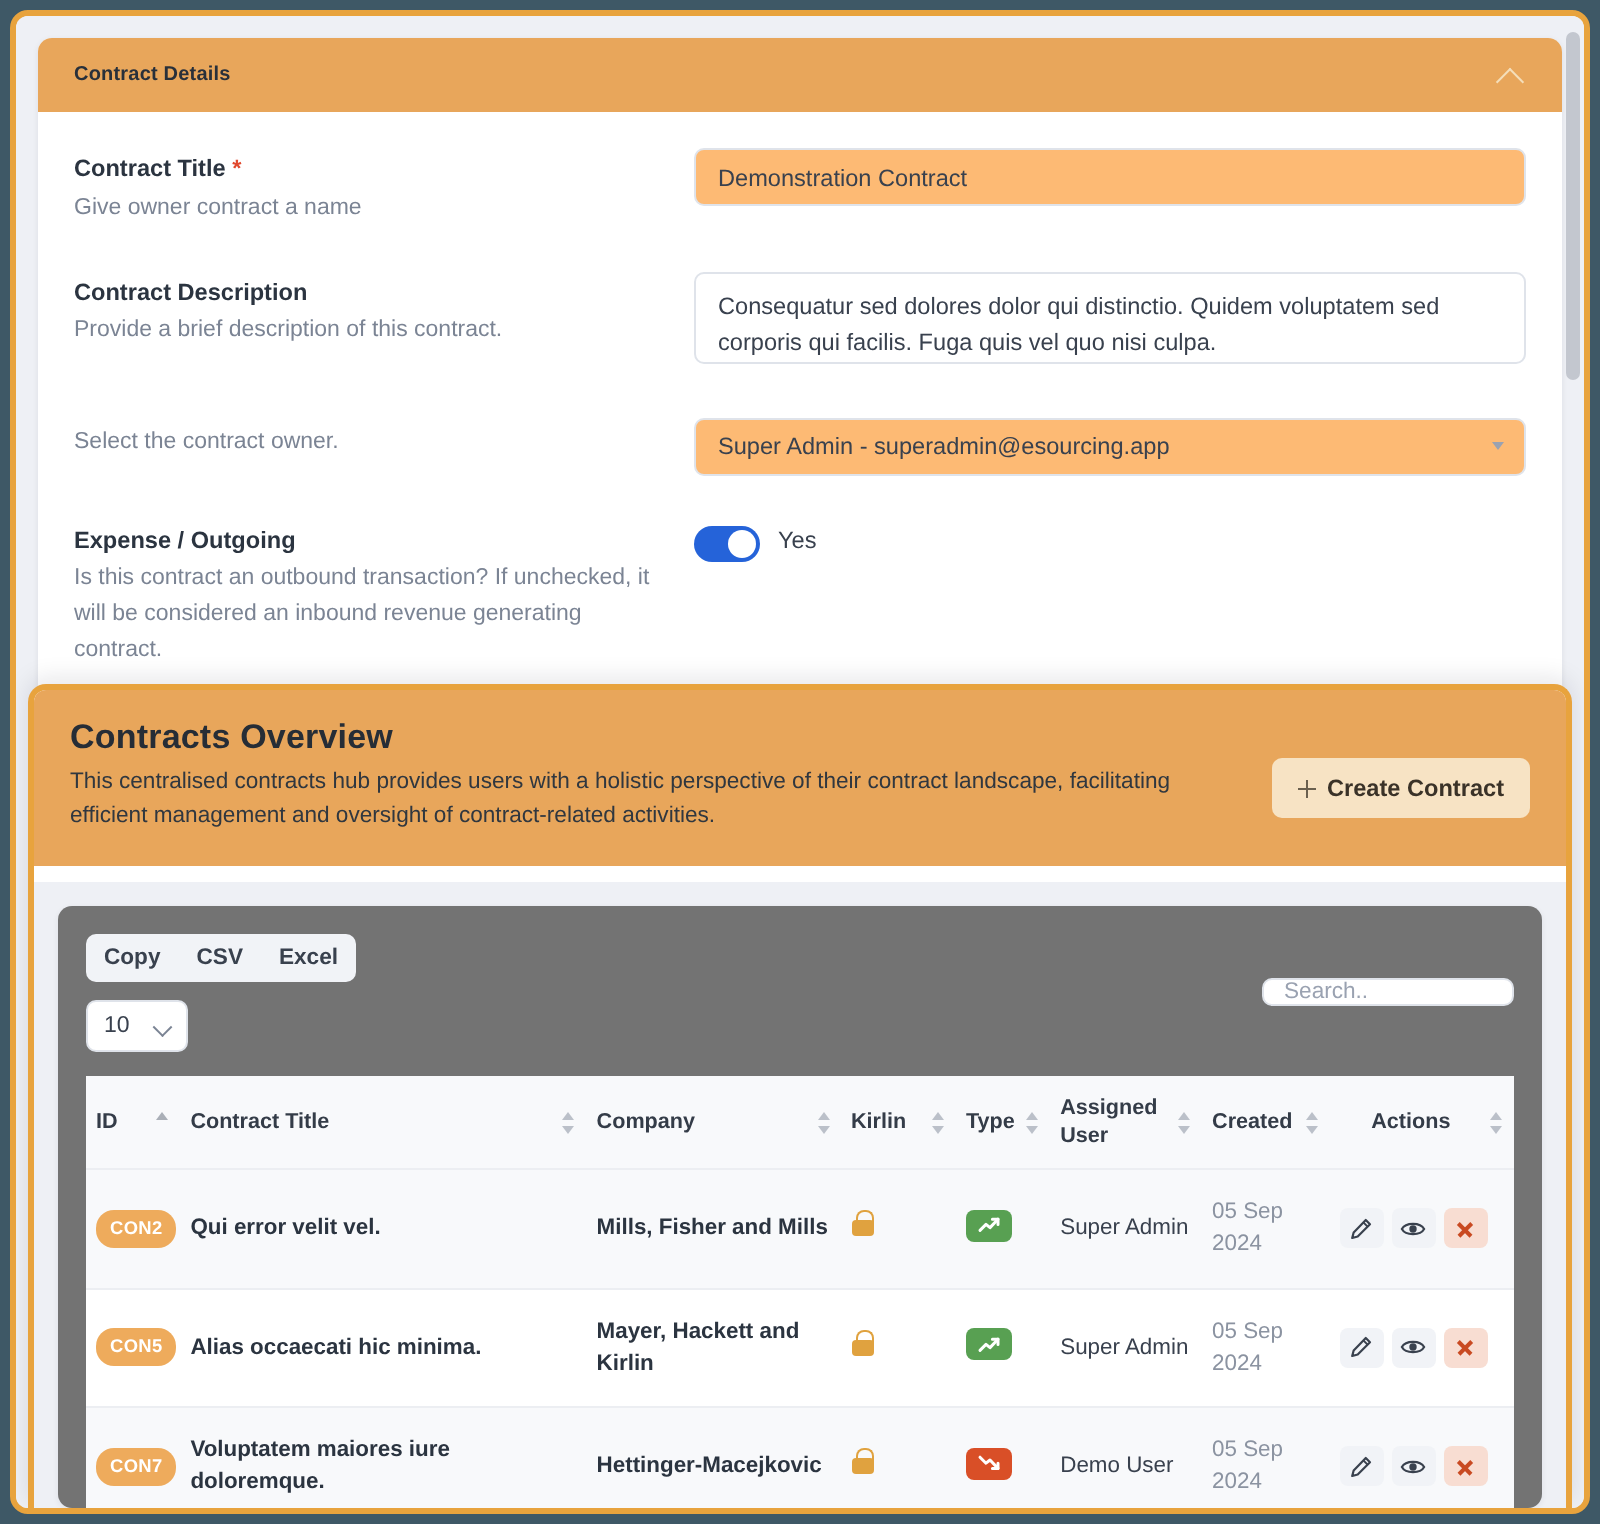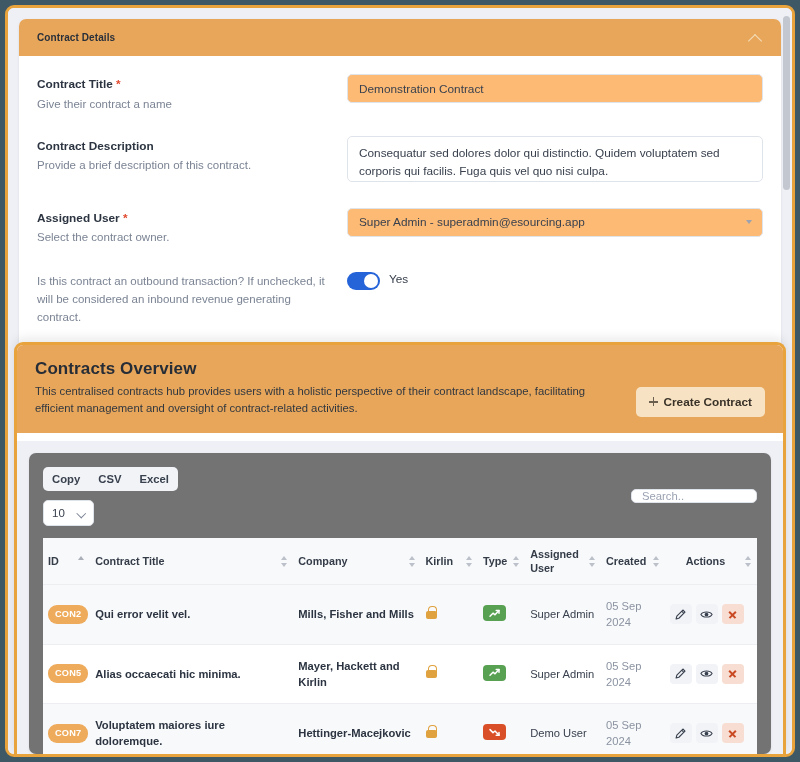--- a/index.html
+++ b/index.html
@@ -177,21 +177,21 @@
     border-bottom: none;
     border-radius: 9px 9px 0 0;
     overflow: hidden;
     box-shadow: 0 -3px 12px rgba(16,24,40,.10);
   }
 
   #overlay-header {
     background: #e8a65b;
     padding: 14px 18px 16px 18px;
     display: flex;
-    align-items: flex-end;
+    align-items: center;
     justify-content: space-between;
     gap: 16px;
   }
   #overlay-title {
     font-size: 17px;
     font-weight: bold;
     color: #262d36;
     letter-spacing: .1px;
   }
   #overlay-desc {
@@ -424,50 +424,50 @@
         <div class="card-header">
           <span class="card-header-title">Contract Details</span>
           <span class="chev-up"></span>
         </div>
 
         <div class="card-body">
 
           <div class="form-row">
             <div class="form-label-col">
               <div class="form-label"><span>Contract Title</span> <span class="req">*</span></div>
-              <div class="form-help">Give their contract a name</div>
+              <div class="form-help">Give owner contract a name</div>
             </div>
             <div class="form-field-col">
               <input class="text-input" type="text" value="Demonstration Contract" style="">
             </div>
           </div>
 
           <div class="form-row">
             <div class="form-label-col">
               <div class="form-label">Contract Description</div>
               <div class="form-help">Provide a brief description of this contract.</div>
             </div>
             <div class="form-field-col">
               <textarea class="textarea-input" style="">Consequatur sed dolores dolor qui distinctio. Quidem voluptatem sed corporis qui facilis. Fuga quis vel quo nisi culpa.</textarea>
             </div>
           </div>
 
           <div class="form-row">
             <div class="form-label-col">
-              <div class="form-label"><span>Assigned User</span> <span class="req">*</span></div>
               <div class="form-help">Select the contract owner.</div>
             </div>
             <div class="form-field-col select-wrap">
               <input class="select-input" type="text" readonly="" value="Super Admin - superadmin@esourcing.app" style="">
               <span class="select-caret"></span>
             </div>
           </div>
 
           <div class="form-row">
             <div class="form-label-col">
+              <div class="form-label">Expense / Outgoing</div>
               <div class="form-help">Is this contract an outbound transaction? If unchecked, it will be considered an inbound revenue generating contract.</div>
             </div>
             <div class="form-field-col">
               <div class="toggle-row">
                 <span class="toggle"></span>
                 <span class="toggle-text">Yes</span>
               </div>
             </div>
           </div>
 

